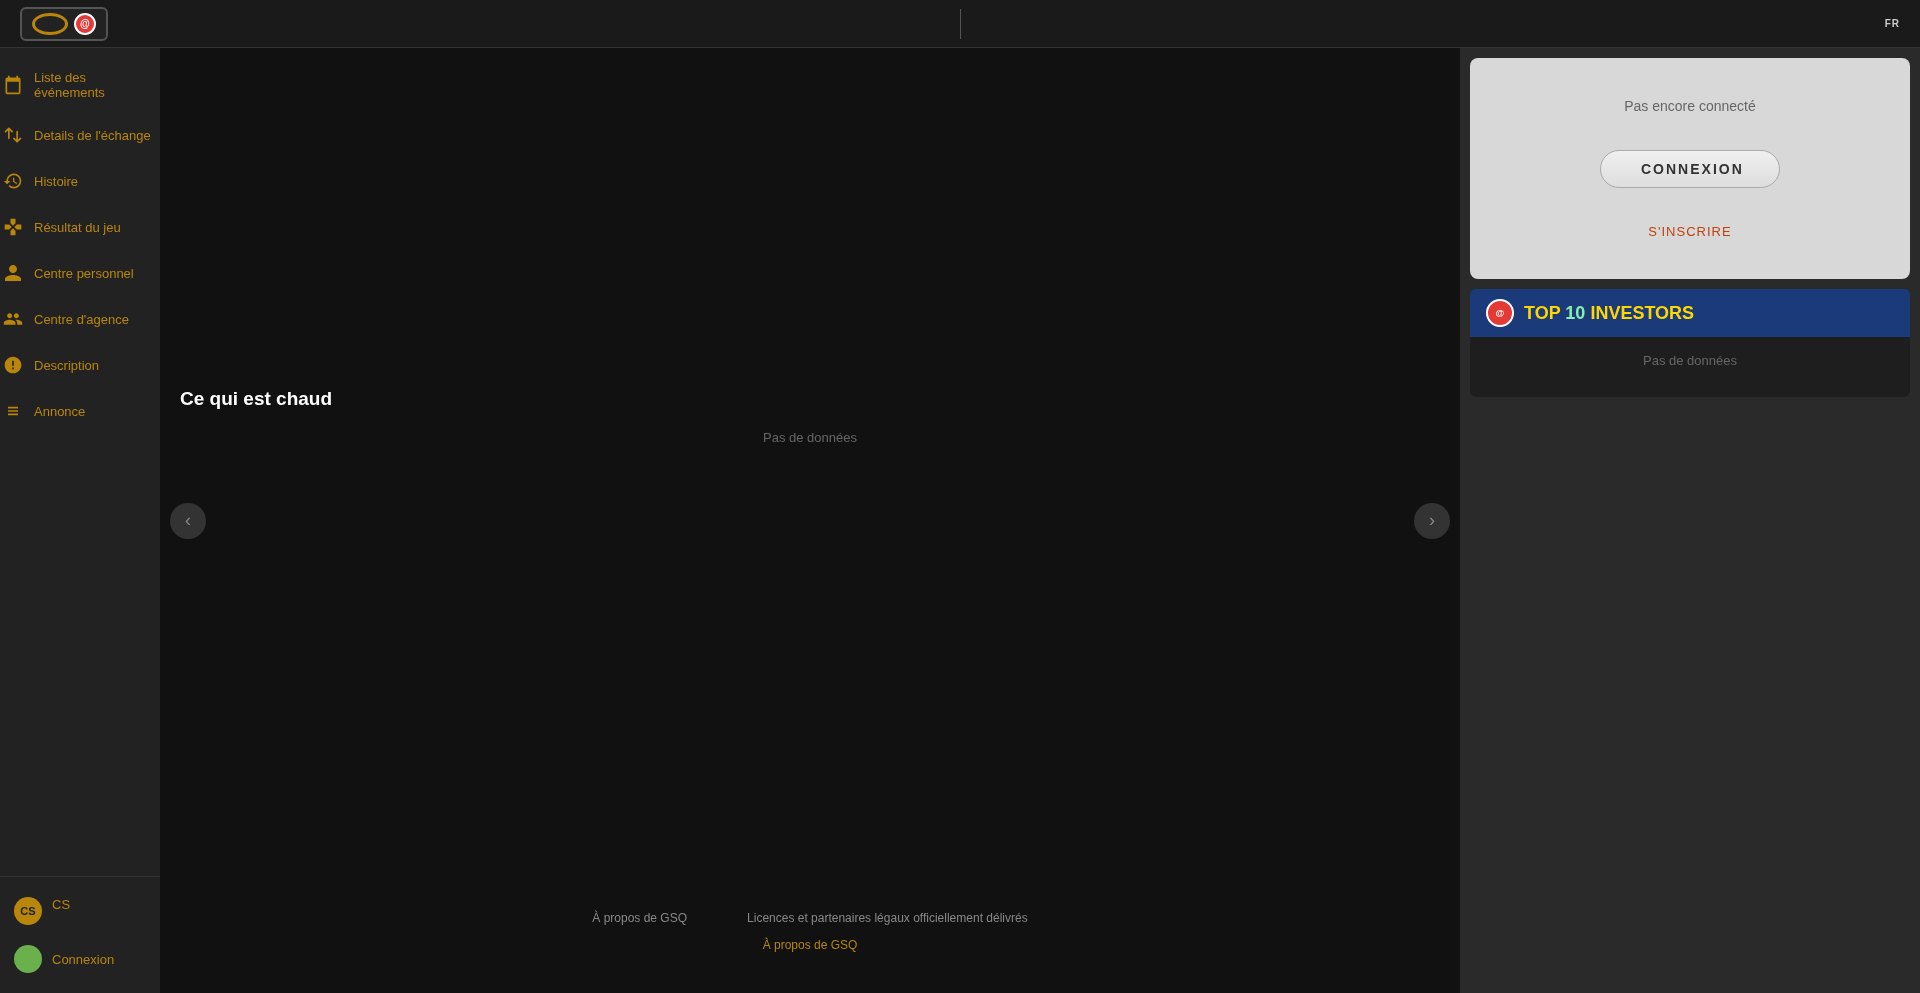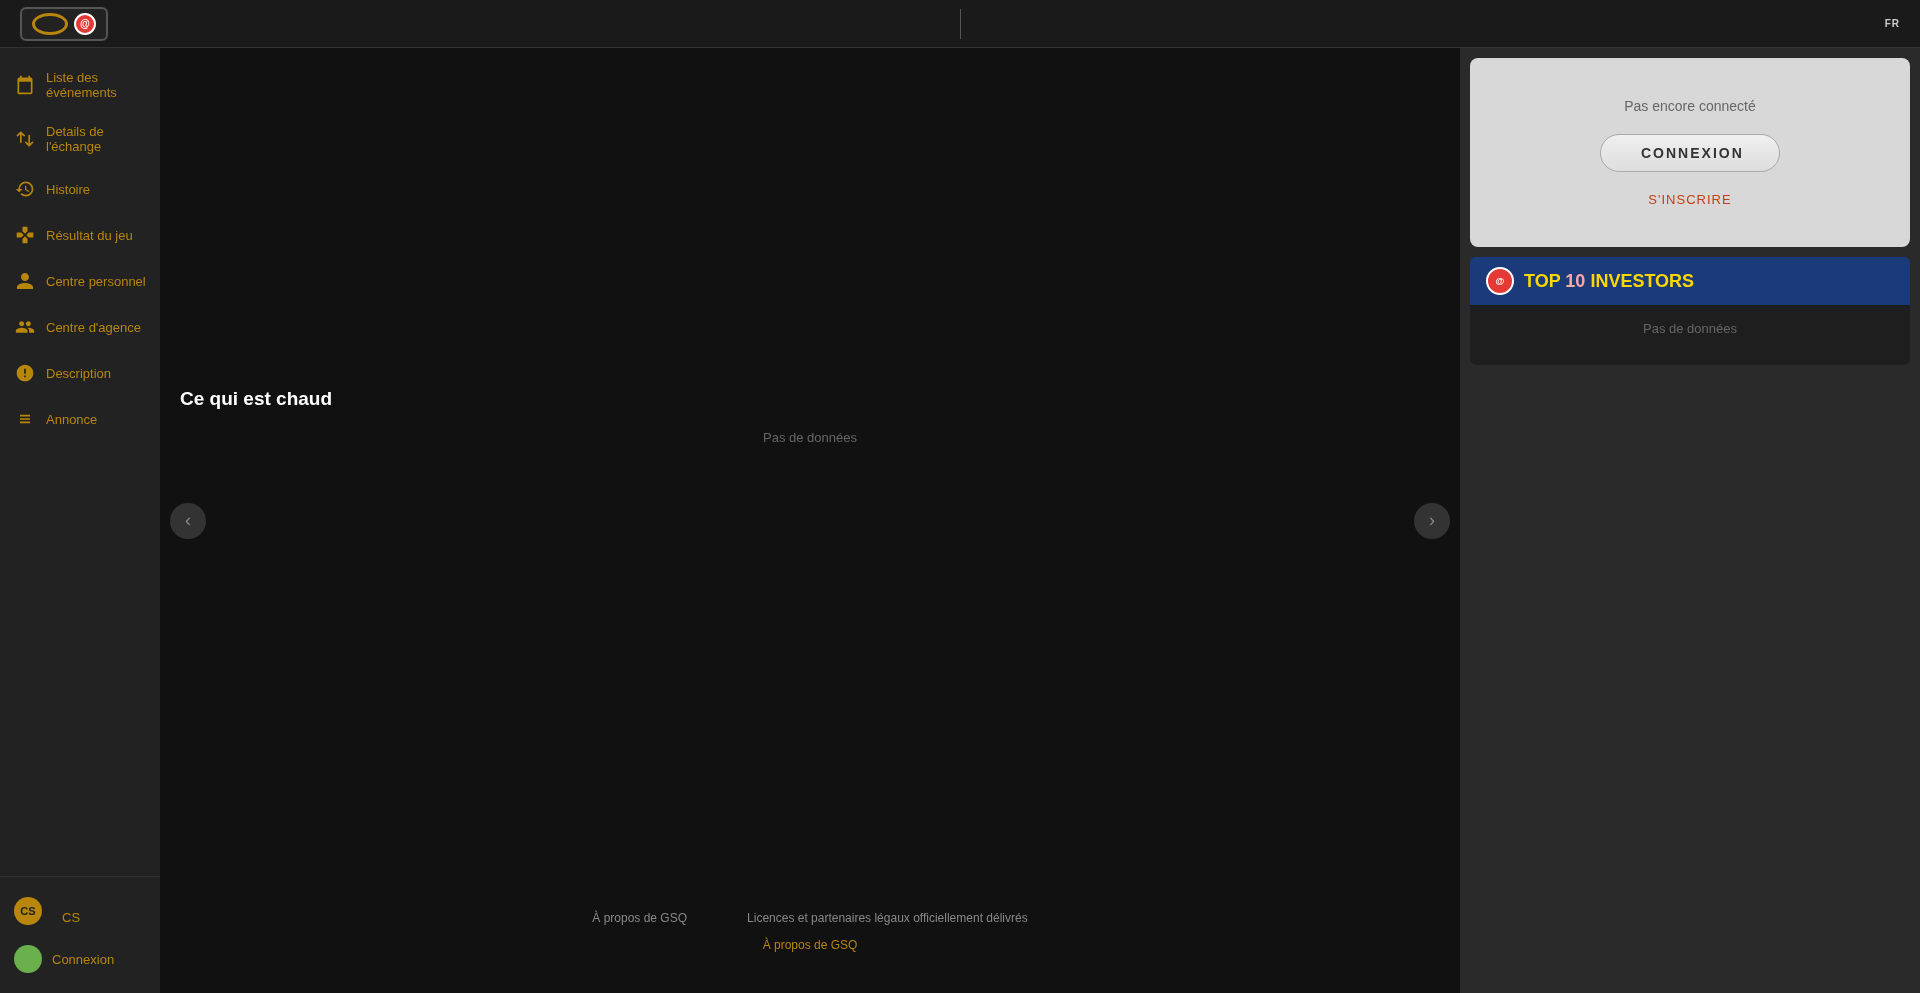--- a/index.html
+++ b/index.html
@@ -88,21 +88,21 @@
       background: #222;
       display: flex;
       flex-direction: column;
       padding-top: 10px;
       flex-shrink: 0;
     }
     .sidebar-item {
       display: flex;
       align-items: center;
       gap: 10px;
-      padding: 12px 14px;
+      padding: 12px 2px;
       cursor: pointer;
       color: #b8860b;
       font-size: 13px;
       text-decoration: none;
       transition: background 0.2s;
     }
     .sidebar-item .icon {
       width: 22px;
       height: 22px;
       display: flex;
@@ -115,22 +115,22 @@
       height: 20px;
       fill: #b8860b;
     }
     .sidebar-bottom {
       margin-top: auto;
       border-top: 1px solid #333;
       padding: 10px 0;
     }
     .sidebar-cs {
       display: flex;
-      align-items: flex-end;
-      gap: 20px;
+      align-items: flex-start;
+      gap: 10px;
       padding: 10px 14px;
       color: #b8860b;
       font-size: 13px;
       cursor: pointer;
     }
     .cs-icon {
       width: 28px;
       height: 28px;
       background: #b8860b;
       border-radius: 50%;
@@ -243,21 +243,21 @@
     }
 
     
     .login-card {
       background: #d8d8d8;
       border-radius: 8px;
       padding: 40px 30px;
       display: flex;
       flex-direction: column;
       align-items: center;
-      gap: 20px;
+      gap: 36px;
     }
     .login-not-connected {
       color: #666;
       font-size: 14px;
     }
     .login-btn {
       background: linear-gradient(to bottom, #f0f0f0, #ddd);
       border: 1px solid #aaa;
       border-radius: 20px;
       padding: 10px 40px;
@@ -476,21 +476,21 @@
     <div class="login-card">
       <div class="login-not-connected">Pas encore connecté</div>
       <div class="login-btn">CONNEXION</div>
       <a class="register-link">S'INSCRIRE</a>
     </div>
 
     <div class="top10-card">
       <div class="top10-header">
         <div class="top10-logo">@</div>
         <div class="top10-title">
-          <span>TOP </span><span style="color:#fca5a5">10</span><span> INVESTORS</span>
+          <span>TOP </span><span style="color:#86efac">10</span><span> INVESTORS</span>
         </div>
       </div>
       <div class="top10-body">
         <div class="top10-empty">Pas de données</div>
       </div>
     </div>
 
   </div>
 
 </div>

